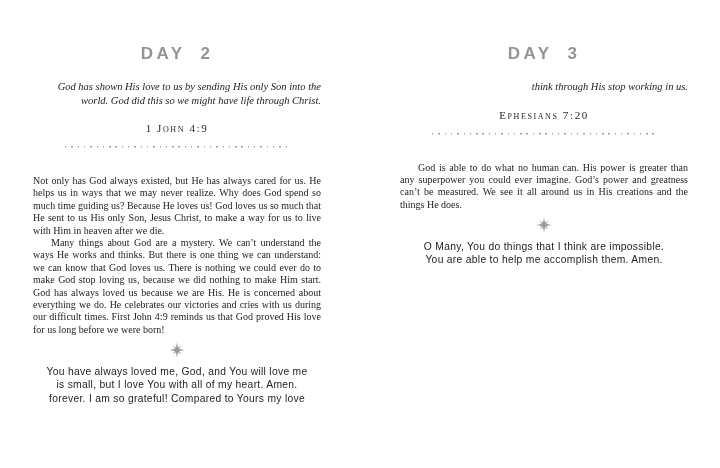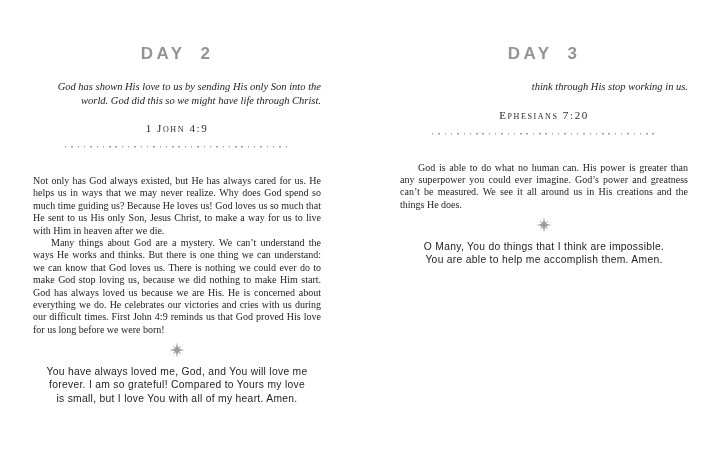--- a/index.html
+++ b/index.html
@@ -130,22 +130,22 @@
         <svg width="16" height="16" viewBox="0 0 20 20" aria-hidden="true">
           <g fill="#9a9a9a">
             <path d="M10 0.5 L11.6 8.4 L19.5 10 L11.6 11.6 L10 19.5 L8.4 11.6 L0.5 10 L8.4 8.4 Z"></path>
             <path transform="rotate(45 10 10)" d="M10 2.6 L11.3 8.7 L17.4 10 L11.3 11.3 L10 17.4 L8.7 11.3 L2.6 10 L8.7 8.7 Z"></path>
           </g>
         </svg>
       </div>
 
       <div class="prayer">
         <div class="prayer-line">You have always loved me, God, and You will love me</div>
+        <div class="prayer-line">is small, but I love You with all of my heart. Amen.</div>
         <div class="prayer-line">forever. I am so grateful! Compared to Yours my love</div>
-        <div class="prayer-line">is small, but I love You with all of my heart. Amen.</div>
       </div>
     </div>
   </section>
 
   <section class="page right">
     <div class="inner">
       <h1 class="day-heading">DAY 3</h1>
 
       <div class="verse">
         <div class="verse-line">think through His stop working in us.</div>

